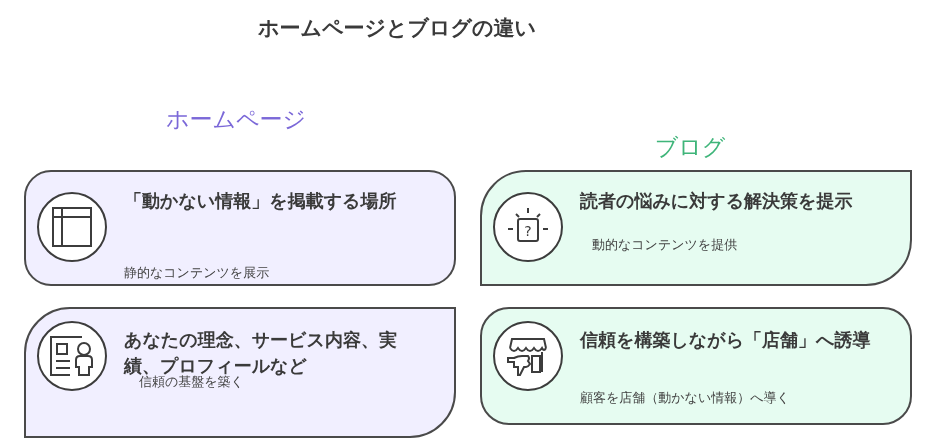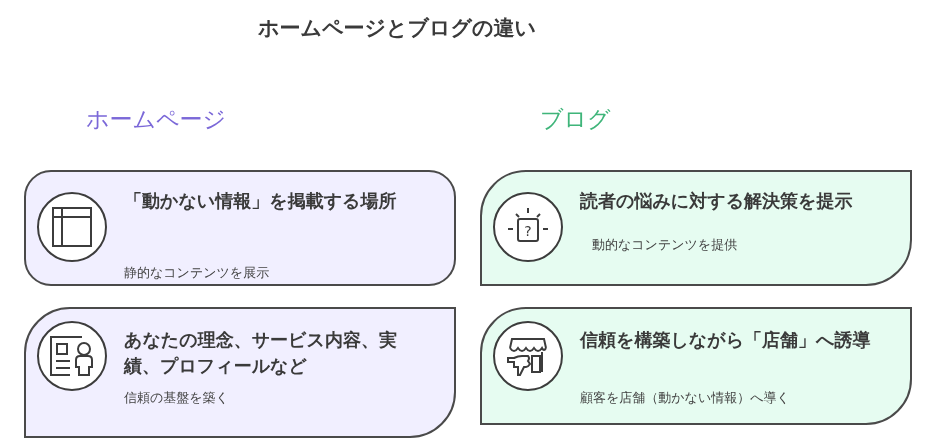--- a/index.html
+++ b/index.html
@@ -1,20 +1,20 @@
 <!DOCTYPE html>
 <html><head>
 <meta charset="utf-8">
 <style>
   html,body{margin:0;padding:0;background:#ffffff;}
   body{width:937px;height:438px;position:relative;overflow:hidden;font-family:"DejaVu Sans","Liberation Sans",sans-serif;}
   .title{position:absolute;left:0;top:14px;width:794px;text-align:center;font-size:21px;font-weight:bold;color:#3a3a3a;}
-  .col-head{position:absolute;top:104px;font-size:23px;width:300px;}
+  .col-head{position:absolute;top:104px;font-size:23px;text-align:center;width:300px;}
   .col-head.left{left:86px;}
-  .col-head.right{left:540px;}
+  .col-head.right{left:540px;margin-top:28px;}
   .card{position:absolute;width:432px;box-sizing:border-box;border:2px solid #4a4a4a;border-radius:46px 0 46px 0;}
   .card .icon-circle{position:absolute;left:11px;top:13px;width:70px;height:70px;border:2px solid #3c3c3c;border-radius:50%;background:#ffffff;box-sizing:border-box;display:flex;align-items:center;justify-content:center;}
   .card .heading{position:absolute;left:98px;top:16px;width:300px;font-size:18px;font-weight:bold;color:#3a3a3a;line-height:26px;}
   .card .sub{position:absolute;left:98px;font-size:13px;color:#444;}
   svg{display:block;}
 </style>
 </head>
 <body>
 
 <div class="title">ホームページとブログの違い</div>
@@ -39,40 +39,40 @@
     <svg width="48" height="44" viewBox="0 0 48 44">
         <polyline points="34,3 3,3 3,41 22,41" fill="none" stroke="#3c3c3c" stroke-width="2"></polyline>
         <rect x="9" y="10" width="10" height="10" fill="none" stroke="#3c3c3c" stroke-width="2"></rect>
         <line x1="8" y1="27" x2="22" y2="27" stroke="#3c3c3c" stroke-width="2"></line>
         <line x1="8" y1="34" x2="22" y2="34" stroke="#3c3c3c" stroke-width="2"></line>
         <circle cx="36" cy="15" r="6" fill="none" stroke="#3c3c3c" stroke-width="2"></circle>
         <path d="M28,33 L28,26 Q28,22 32,22 L40,22 Q44,22 44,26 L44,33 L41,33 L41,41 L31,41 L31,33 Z" fill="none" stroke="#3c3c3c" stroke-width="2"></path>
       </svg>
   </div>
   <div class="heading" style="top:18px;">あなたの理念、サービス内容、実績、プロフィールなど</div>
-  <div class="sub" style="top:80px;">信頼の基盤を築く</div>
+  <div class="sub" style="top:64px;margin-left:15px;">信頼の基盤を築く</div>
 </div>
 
 <div class="card" style="left:480px;top:170px;height:116px;background:#e6fcf1;">
   <div class="icon-circle" style="top:20px;">
     <svg width="48" height="44" viewBox="0 0 48 44">
         <line x1="24" y1="3" x2="24" y2="8" stroke="#3c3c3c" stroke-width="2"></line>
         <line x1="12" y1="9" x2="15" y2="12" stroke="#3c3c3c" stroke-width="2"></line>
         <line x1="36" y1="9" x2="33" y2="12" stroke="#3c3c3c" stroke-width="2"></line>
         <line x1="4" y1="24" x2="9" y2="24" stroke="#3c3c3c" stroke-width="2"></line>
         <line x1="39" y1="24" x2="44" y2="24" stroke="#3c3c3c" stroke-width="2"></line>
         <rect x="14" y="14" width="20" height="22" rx="2" fill="none" stroke="#3c3c3c" stroke-width="2"></rect>
         <text x="24" y="31" font-size="14" text-anchor="middle" fill="#3c3c3c" font-family="DejaVu Sans, sans-serif">?</text>
       </svg>
   </div>
   <div class="heading">読者の悩みに対する解決策を提示</div>
   <div class="sub" style="top:64px;margin-left:12px;">動的なコンテンツを提供</div>
 </div>
 
-<div class="card" style="left:480px;top:307px;height:118px;background:#e6fcf1;">
+<div class="card" style="left:480px;top:307px;height:118px;background:#e6fcf1;border-radius:29px;">
   <div class="icon-circle" style="top:12px;">
     <svg width="48" height="44" viewBox="0 0 48 44">
         <path d="M6,14 L8,5 L40,5 L42,14" fill="none" stroke="#3c3c3c" stroke-width="2"></path>
         <path d="M6,14 Q10,20 14,14 Q18,20 22,14 Q26,20 30,14 Q34,20 38,14 Q40,18 42,14" fill="none" stroke="#3c3c3c" stroke-width="2"></path>
         <line x1="38" y1="18" x2="38" y2="38" stroke="#3c3c3c" stroke-width="2"></line>
         <rect x="28" y="22" width="8" height="16" fill="none" stroke="#3c3c3c" stroke-width="2"></rect>
         <path d="M4,24 L10,24 Q14,22 18,22 L24,22 Q26,24 24,27 L26,30 Q24,33 22,33 L20,33 L16,41 L14,41 L14,33 L10,33 L10,28 L4,28 Z" fill="none" stroke="#3c3c3c" stroke-width="2"></path>
       </svg>
   </div>
   <div class="heading" style="top:18px;">信頼を構築しながら「店舗」へ誘導</div>

